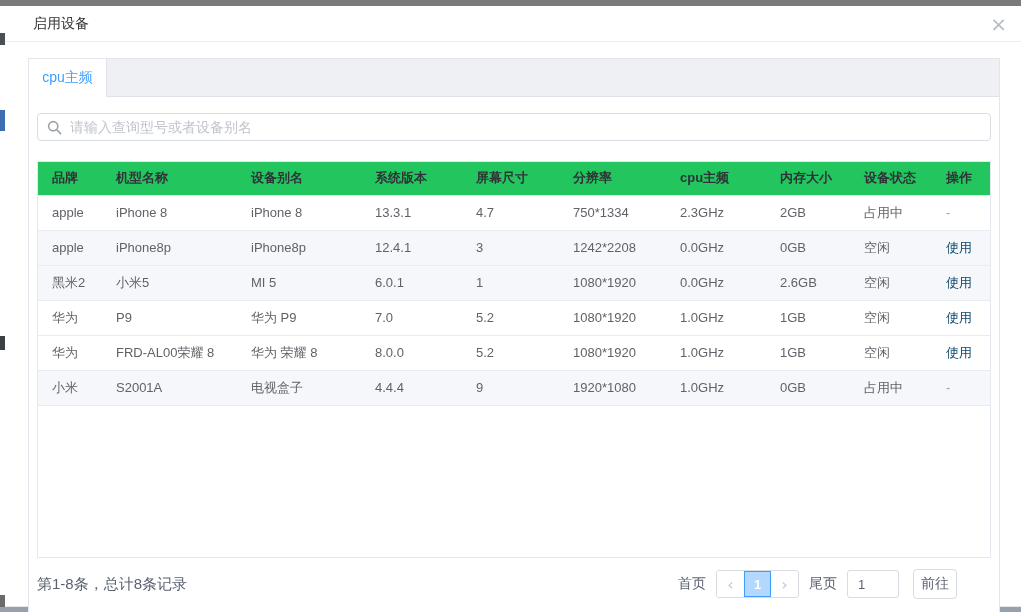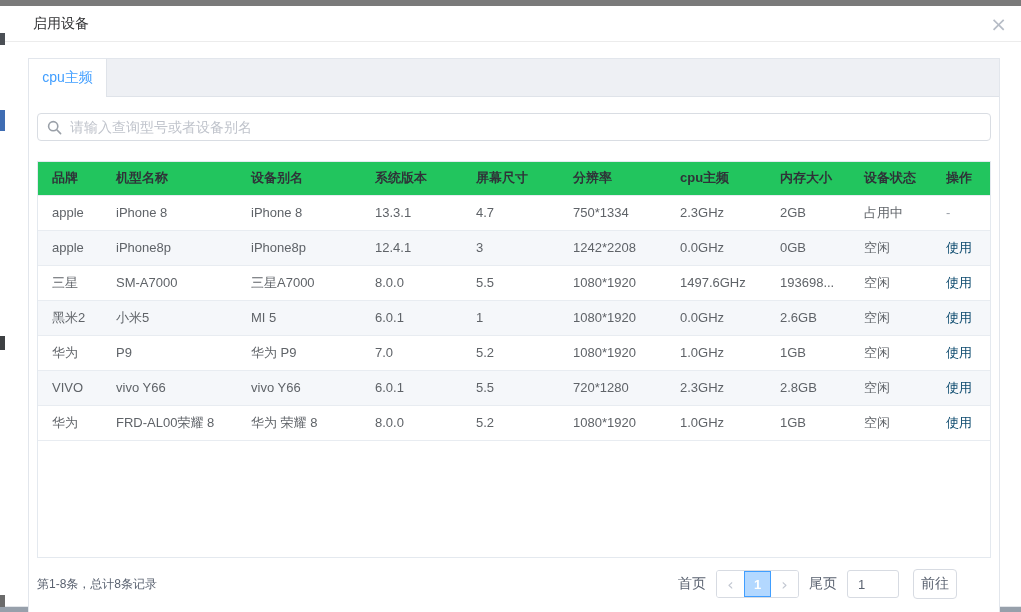--- a/index.html
+++ b/index.html
@@ -95,21 +95,21 @@
   }
   tr.striped td { background:#f5f7fa; }
   th.col-last, td.col-last { text-align:left; padding-right:10px; padding-left:0; }
   .use-link { color:#0c4a6e; cursor:pointer; }
   .dash { color:#9aa0a8; }
 
   .footer {
     margin-top:10px; height:32px;
     display:flex; align-items:center;
   }
-  .summary { flex:1; font-size:12px; color:#5a6270; }
+  .summary { flex:1; font-size:15px; color:#5a6270; }
   .pager-area { display:flex; align-items:center; margin-right:34px; }
   .page-edge-label { font-size:14px; color:#5a6270; cursor:pointer; }
   .pager {
     display:flex; height:28px; margin:0 10px;
     border:1px solid #d7dbe2; border-radius:3px;
     overflow:hidden; background:#fff;
   }
   .pager-btn {
     width:27px; display:flex; align-items:center; justify-content:center;
     color:#c3c8d2; font-size:16px; cursor:pointer; background:#fff;
@@ -212,32 +212,20 @@
                 <td>iPhone8p</td>
                 <td>iPhone8p</td>
                 <td>12.4.1</td>
                 <td>3</td>
                 <td>1242*2208</td>
                 <td>0.0GHz</td>
                 <td>0GB</td>
                 <td>空闲</td>
                 <td class="col-last"><span class="use-link">使用</span></td>
               </tr>
-              <tr>
-                <td>三星</td>
-                <td>SM-A7000</td>
-                <td>三星A7000</td>
-                <td>8.0.0</td>
-                <td>5.5</td>
-                <td>1080*1920</td>
-                <td>1497.6GHz</td>
-                <td>193698...</td>
-                <td>空闲</td>
-                <td class="col-last"><span class="use-link">使用</span></td>
-              </tr>
               <tr class="striped">
                 <td>黑米2</td>
                 <td>小米5</td>
                 <td>MI 5</td>
                 <td>6.0.1</td>
                 <td>1</td>
                 <td>1080*1920</td>
                 <td>0.0GHz</td>
                 <td>2.6GB</td>
                 <td>空闲</td>
@@ -248,43 +236,43 @@
                 <td>P9</td>
                 <td>华为 P9</td>
                 <td>7.0</td>
                 <td>5.2</td>
                 <td>1080*1920</td>
                 <td>1.0GHz</td>
                 <td>1GB</td>
                 <td>空闲</td>
                 <td class="col-last"><span class="use-link">使用</span></td>
               </tr>
-              <tr class="striped">
-                <td>VIVO</td>
-                <td>vivo Y66</td>
-                <td>vivo Y66</td>
-                <td>6.0.1</td>
-                <td>5.5</td>
-                <td>720*1280</td>
-                <td>2.3GHz</td>
-                <td>2.8GB</td>
-                <td>空闲</td>
-                <td class="col-last"><span class="use-link">使用</span></td>
-              </tr>
               <tr>
                 <td>华为</td>
                 <td>FRD-AL00荣耀 8</td>
                 <td>华为 荣耀 8</td>
                 <td>8.0.0</td>
                 <td>5.2</td>
                 <td>1080*1920</td>
                 <td>1.0GHz</td>
                 <td>1GB</td>
                 <td>空闲</td>
                 <td class="col-last"><span class="use-link">使用</span></td>
+              </tr>
+              <tr class="striped">
+                <td>小米</td>
+                <td>S2001A</td>
+                <td>电视盒子</td>
+                <td>4.4.4</td>
+                <td>9</td>
+                <td>1920*1080</td>
+                <td>1.0GHz</td>
+                <td>0GB</td>
+                <td>占用中</td>
+                <td class="col-last"><span class="dash">-</span></td>
               </tr>
             </tbody>
         </table>
       </div>
 
       <div class="footer">
         <span class="summary">第1-8条，总计8条记录</span>
         <div class="pager-area">
           <span class="page-edge-label">首页</span>
           <div class="pager">

